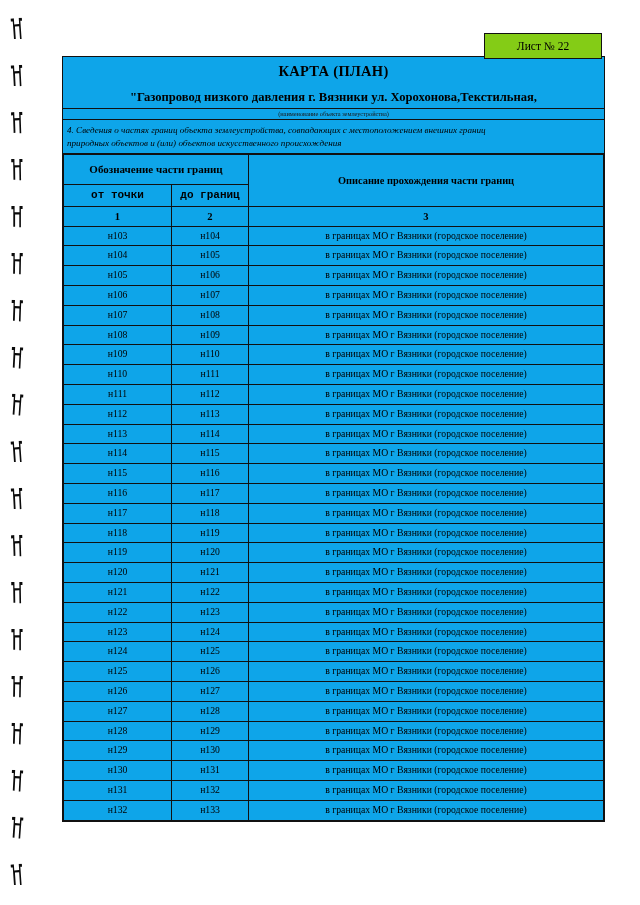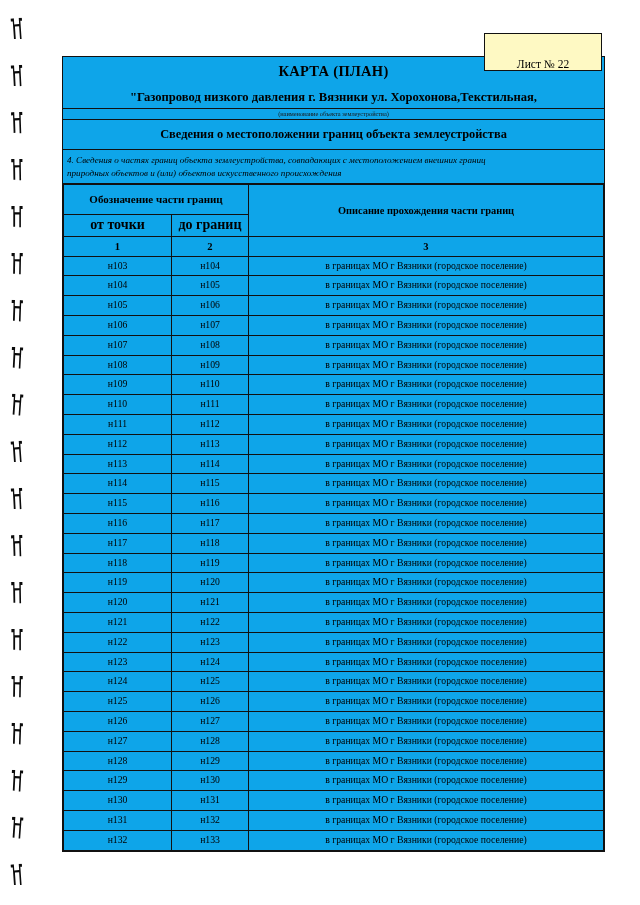--- a/index.html
+++ b/index.html
@@ -33,28 +33,28 @@
     color: #0b0b0b;
   }
   .scan-mark svg { display: block; }
 
   
   #sheet-box {
     position: absolute;
     left: 484px;
     top: 33px;
     width: 118px;
-    height: 38px;
+    height: 26px;
     border: 1.3px solid #111;
     box-sizing: border-box;
     display: flex;
-    align-items: flex-end;
+    align-items: center;
     justify-content: center;
     font-size: 11.5px;
-    background: #fef9c3;
+    background: #84cc16;
     z-index: 3;
   }
 
   
   #doc-frame {
     position: absolute;
     left: 62px;
     top: 56px;
     width: 543px;
     border: 1.4px solid #111;
@@ -126,22 +126,23 @@
     vertical-align: middle;
     padding: 0;
   }
   th.grp-head {
     font-weight: bold;
     font-size: 11px;
     height: 29px;
   }
   th.sub-head {
     font-weight: bold;
-    font-size: 14px;
+    font-size: 11px;
     height: 21px;
+    font-family: Liberation Mono, monospace;
   }
   th.desc-head {
     font-weight: bold;
     font-size: 10.4px;
   }
   td.num-head {
     font-weight: bold;
     font-size: 10.6px;
     height: 19px;
   }
@@ -269,23 +270,20 @@
     <div id="map-plan-title">КАРТА (ПЛАН)</div>
     <div id="object-title">
         <span class="t-line">"Газопровод низкого давления г. Вязники ул. Хорохонова,Текстильная,</span>
       </div>
   </div>
 
   <div id="caption-band" class="band">
     <span>(наименование объекта землеустройства)</span>
   </div>
 
-  <div id="section-band" class="band">
-    <div id="section-heading">Сведения о местоположении границ объекта землеустройства</div>
-  </div>
 
   <div id="para-band" class="band">
       <span class="p-line">4. Сведения о частях границ объекта  землеустройства,  совпадающих  с местоположением   внешних  границ</span>
       <span class="p-line">природных  объектов  и (или)  объектов искусственного происхождения</span>
     </div>
 
   <table class="border-table">
     <colgroup>
       <col class="c1">
         <col class="c2">

